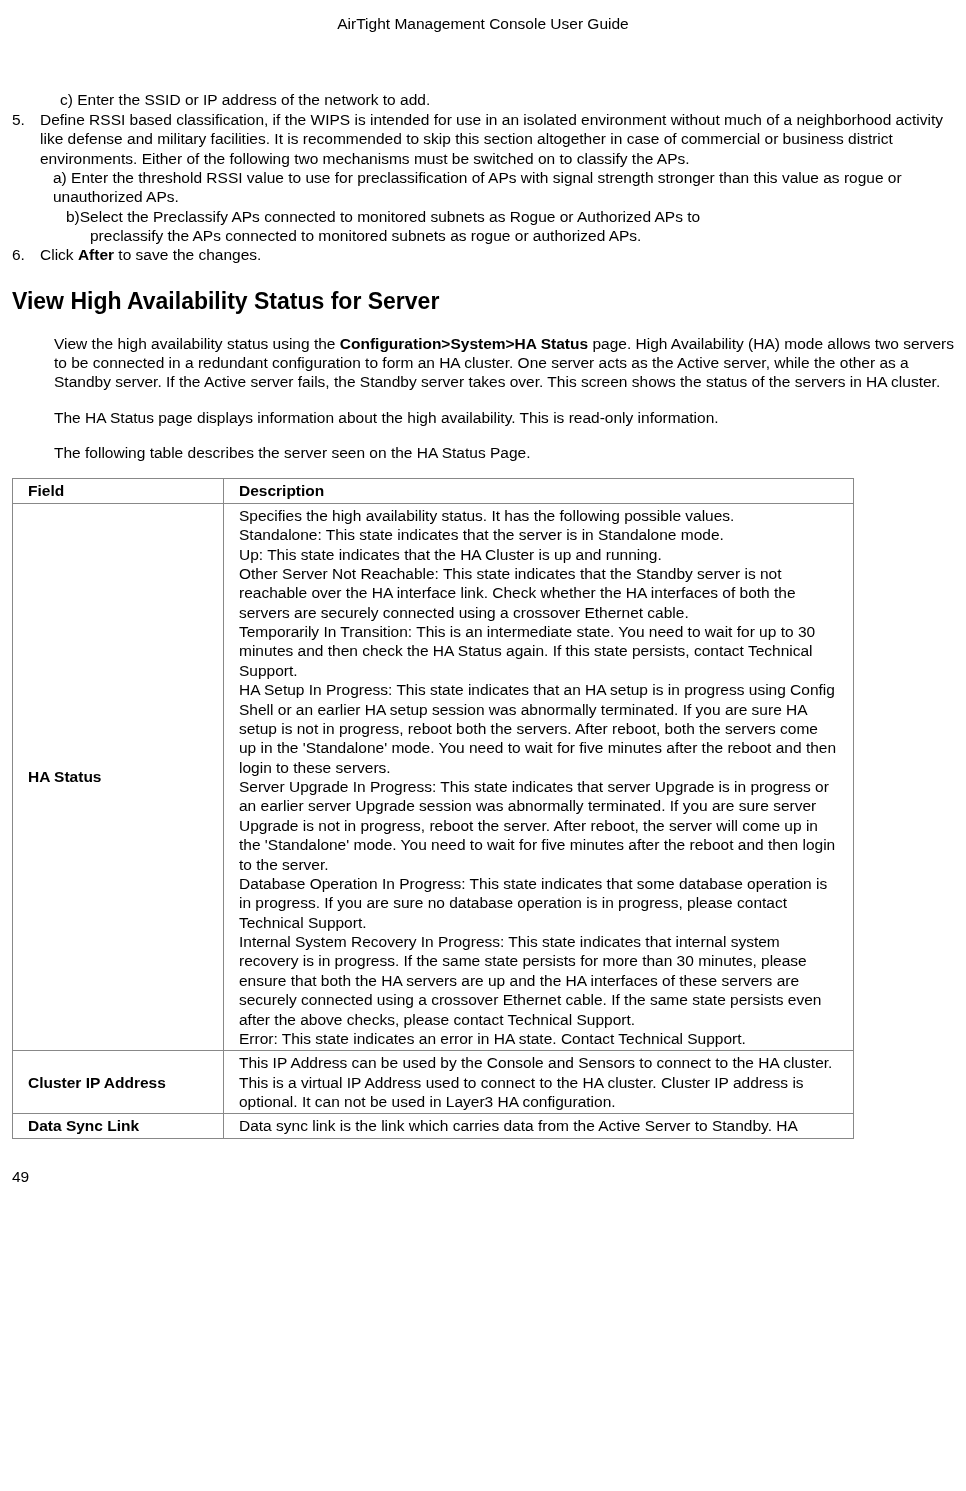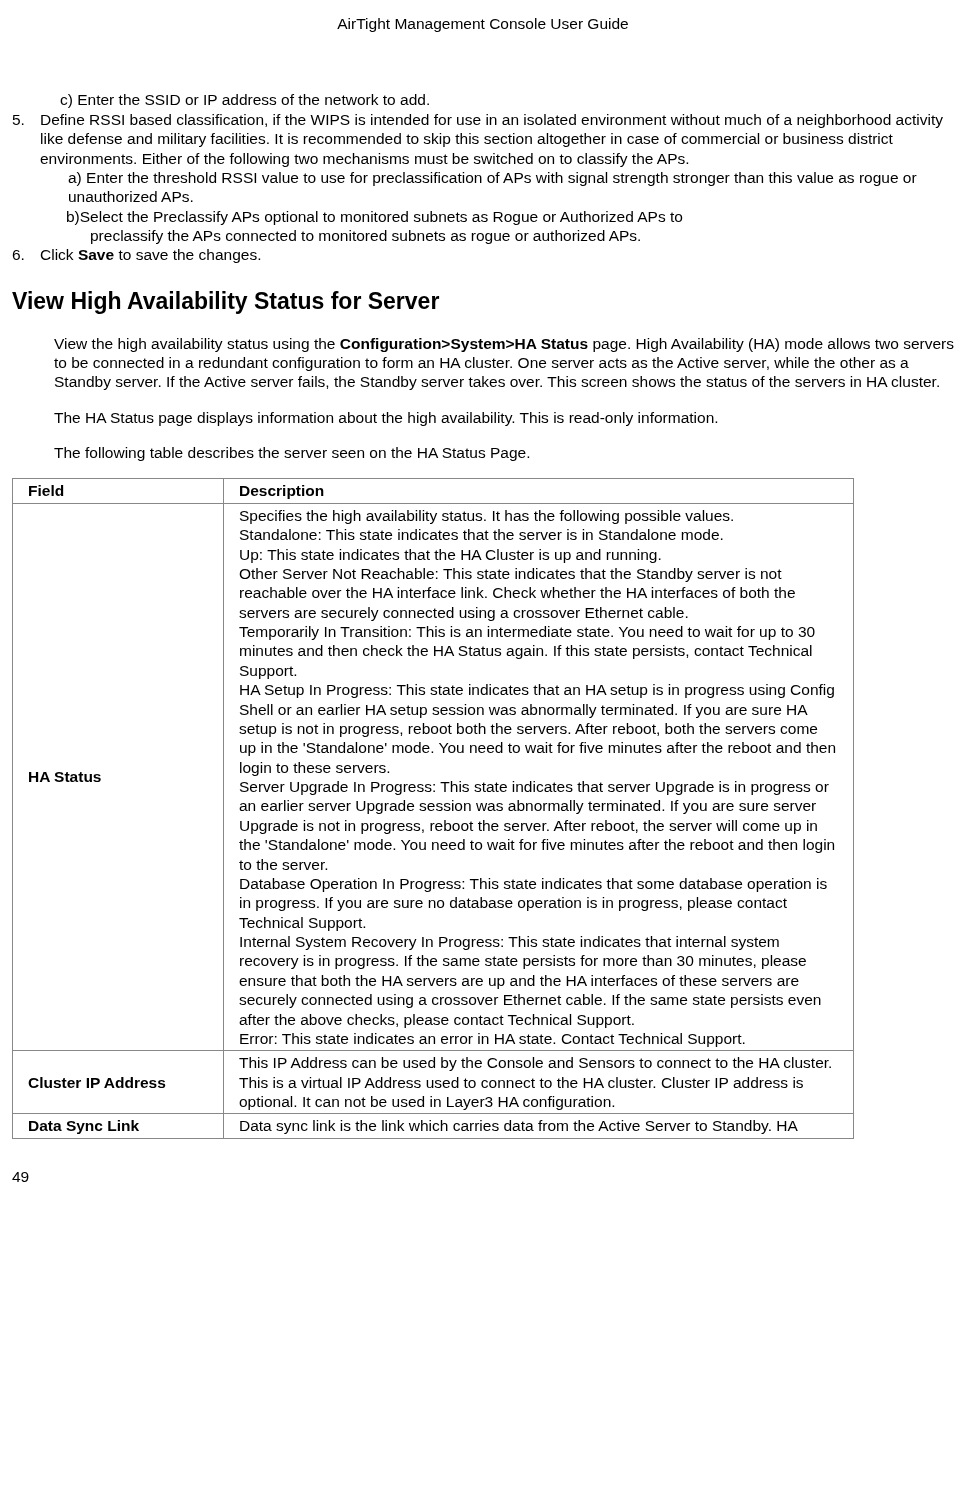--- a/index.html
+++ b/index.html
@@ -13,21 +13,21 @@
     box-sizing: border-box;
   }
   .top-header {
     margin-bottom: 57px;
     text-align: center;
   }
   .sub-indent-c { margin-left: 48px; }
   .num-item { display:flex; }
   .num-item .num { width:28px; flex:0 0 28px; }
   .num-item .txt { flex:1; }
-  .num-sub-a { margin-left: 56px; }
+  .num-sub-a { margin-left: 41px; }
   .num-sub-b { margin-left: 54px; }
   .num-sub-b2 { margin-left: 78px; }
   h1.section-title {
     font-size: 23px;
     font-weight: bold;
     margin: 22px 0 18px 0;
   }
   p { margin: 0 0 2px 0; }
   .para { margin-bottom: 16px; margin-left: 42px; }
   table {
@@ -53,28 +53,28 @@
 <div class="top-header">AirTight Management Console User Guide</div>
 
 <div class="sub-indent-c">c) Enter the SSID or IP address of the network to add.</div>
 
 <div class="num-item">
   <div class="num">5.</div>
   <div class="txt">Define RSSI based classification, if the WIPS is intended for use in an isolated environment without much of a neighborhood activity like defense and military facilities. It is recommended to skip this section altogether in case of commercial or business district environments. Either of the following two mechanisms must be switched on to classify the APs.</div>
 </div>
 <div class="num-sub-a">a) Enter the threshold RSSI value to use for preclassification of APs with signal strength stronger than this value as rogue or unauthorized APs.</div>
 <div class="num-sub-b">
-  <span>b)Select the Preclassify APs optional to monitored subnets as Rogue or Authorized APs to</span>
+  <span>b)Select the Preclassify APs connected to monitored subnets as Rogue or Authorized APs to</span>
 </div>
 <div class="num-sub-b2">preclassify the APs connected to monitored subnets as rogue or authorized APs.</div>
 
 <div class="num-item">
   <div class="num">6.</div>
   <div class="txt">
-    <span>Click </span><b>Save</b><span> to save the changes.</span>
+    <span>Click </span><b>After</b><span> to save the changes.</span>
   </div>
 </div>
 
 <h1 class="section-title">View High Availability Status for Server</h1>
 
 <p class="para">
   <span>View the high availability status using the </span><b>Configuration&gt;System&gt;HA Status</b><span> page. High Availability (HA) mode allows two servers to be connected in a redundant configuration to form an HA cluster. One server acts as the Active server, while the other as a Standby server. If the Active server fails, the Standby server takes over. This screen shows the status of the servers in HA cluster.</span>
 </p>
 
 <p class="para">The HA Status page displays information about the high availability. This is read-only information.</p>

